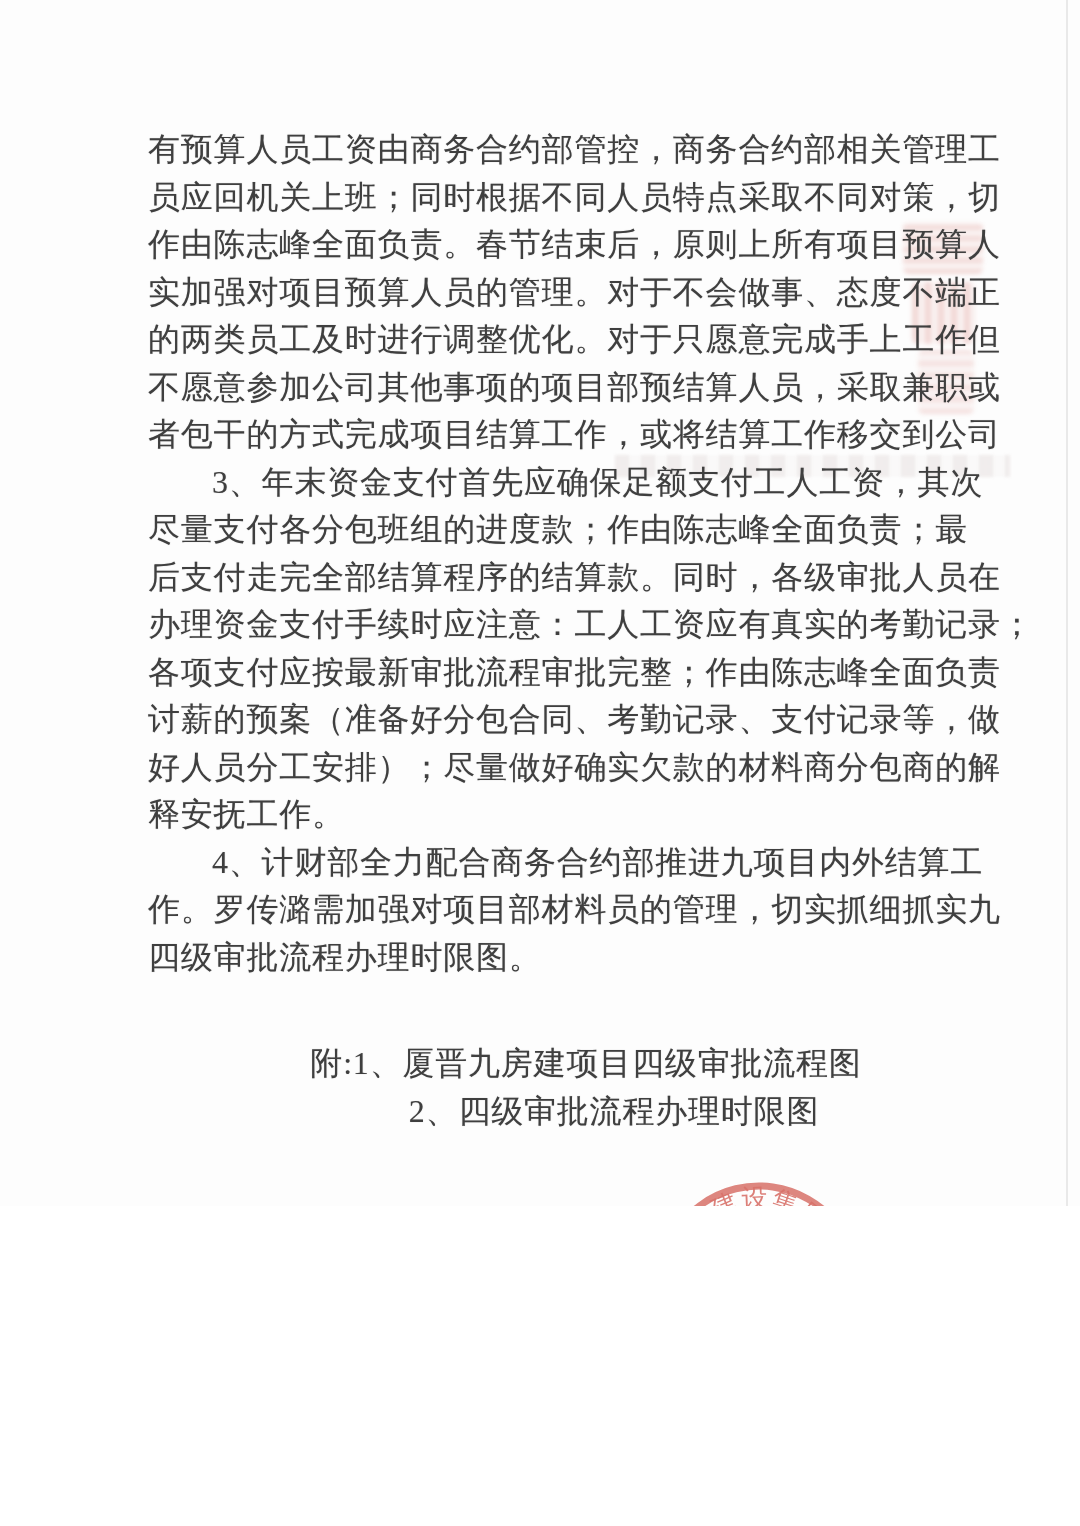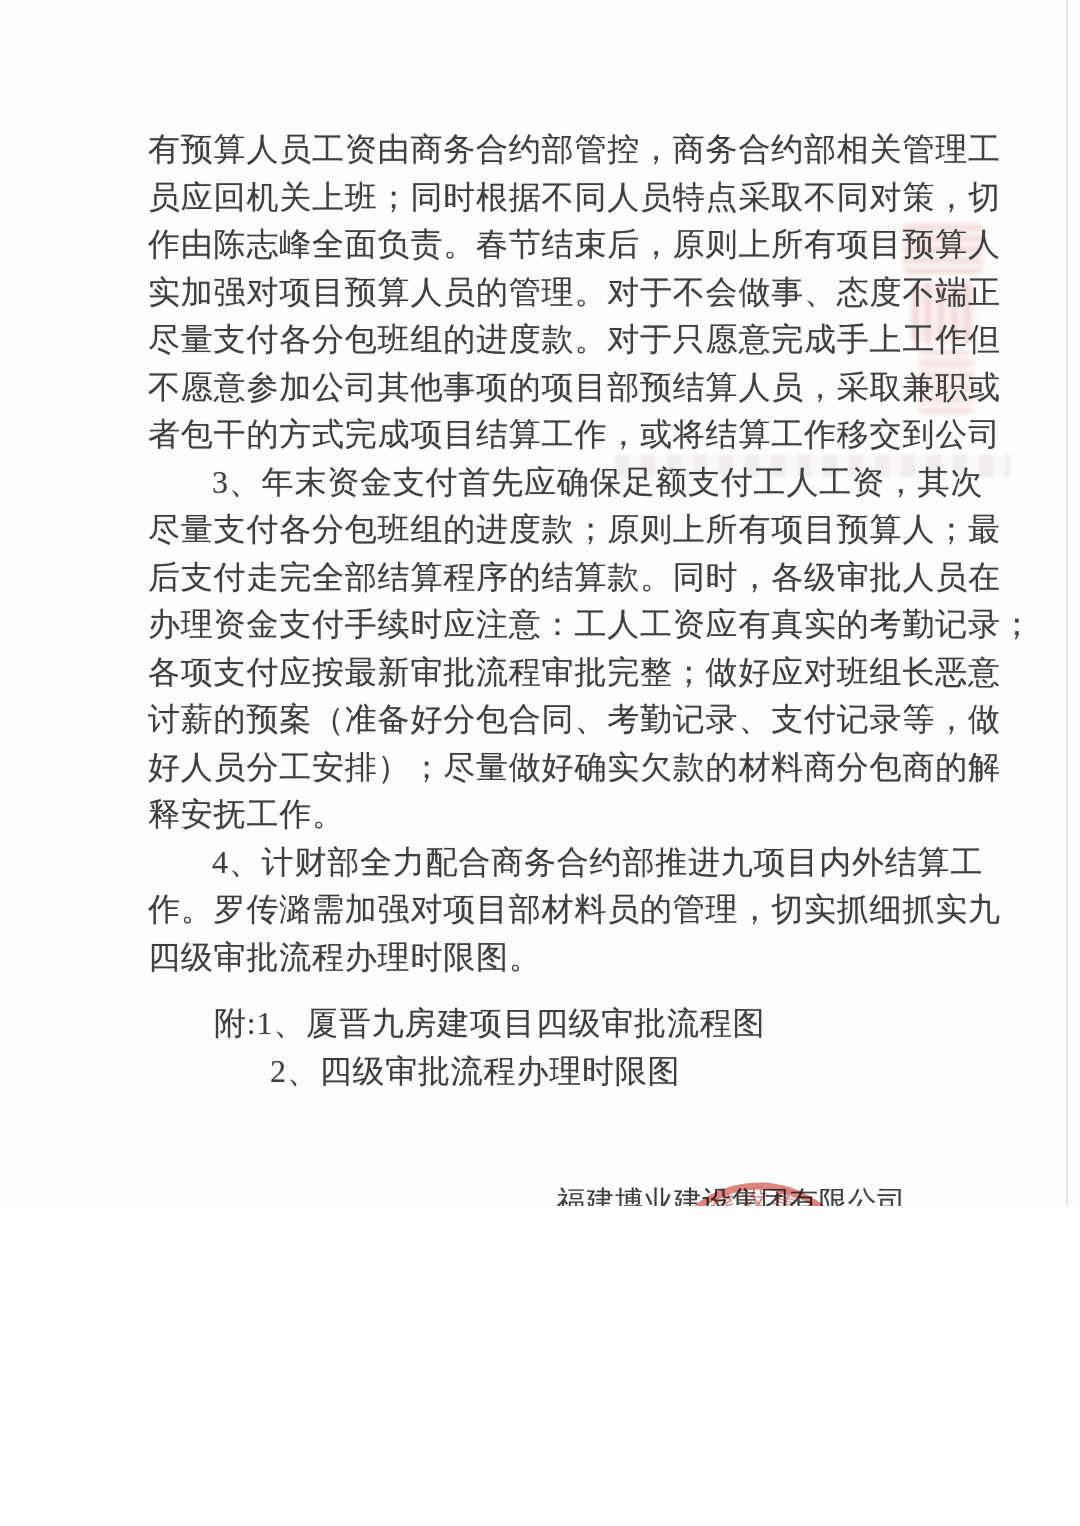--- a/index.html
+++ b/index.html
@@ -16,21 +16,21 @@
     position:absolute;top:0;right:12px;width:2px;height:100%;
     background:#e9e9e9;
   }
   .body-text{position:absolute;left:148px;top:126px;width:810px;}
   .line{
     font-size:32px;line-height:47.5px;letter-spacing:0.8px;
     white-space:nowrap;
     text-shadow:0 0 1px rgba(70,70,70,.35);
   }
   .ind2{text-indent:64px;}
-  .attach{margin-top:18px;}
+  .attach{margin-top:58px;text-align:center;}
   .attach .line{line-height:48px;}
   .att1{text-indent:66px;}
   .att2{text-indent:122px;}
   .sig{margin-top:82px;text-align:right;padding-right:52px;}
   .sig-company{font-size:28.5px;line-height:50px;letter-spacing:0.6px;white-space:nowrap;
     text-shadow:0 0 1px rgba(70,70,70,.35);}
   .sig-date{font-size:24px;line-height:52px;letter-spacing:0.6px;white-space:nowrap;
     text-shadow:0 0 1px rgba(70,70,70,.35);}
   .seal{
     position:absolute;left:650px;top:1176px;width:218px;height:218px;
@@ -72,28 +72,28 @@
   </div>
 
   <div class="smudge"></div>
   <div class="speck"></div>
 
   <main class="body-text">
     <div class="line">有预算人员工资由商务合约部管控，商务合约部相关管理工</div>
     <div class="line">员应回机关上班；同时根据不同人员特点采取不同对策，切</div>
     <div class="line">作由陈志峰全面负责。春节结束后，原则上所有项目预算人</div>
     <div class="line">实加强对项目预算人员的管理。对于不会做事、态度不端正</div>
-    <div class="line">尽量支付各分包班组的进度款。对于只愿意完成手上工作但</div>
+    <div class="line">的两类员工及时进行调整优化。对于只愿意完成手上工作但</div>
     <div class="line">不愿意参加公司其他事项的项目部预结算人员，采取兼职或</div>
     <div class="line">者包干的方式完成项目结算工作，或将结算工作移交到公司</div>
     <div class="line ind2">3、年末资金支付首先应确保足额支付工人工资，其次</div>
-    <div class="line">尽量支付各分包班组的进度款；原则上所有项目预算人；最</div>
+    <div class="line">尽量支付各分包班组的进度款；作由陈志峰全面负责；最</div>
     <div class="line">后支付走完全部结算程序的结算款。同时，各级审批人员在</div>
     <div class="line">办理资金支付手续时应注意：工人工资应有真实的考勤记录；</div>
-    <div class="line">各项支付应按最新审批流程审批完整；做好应对班组长恶意</div>
+    <div class="line">各项支付应按最新审批流程审批完整；作由陈志峰全面负责</div>
     <div class="line">讨薪的预案（准备好分包合同、考勤记录、支付记录等，做</div>
     <div class="line">好人员分工安排）；尽量做好确实欠款的材料商分包商的解</div>
     <div class="line">释安抚工作。</div>
     <div class="line ind2">4、计财部全力配合商务合约部推进九项目内外结算工</div>
     <div class="line">作。罗传潞需加强对项目部材料员的管理，切实抓细抓实九</div>
     <div class="line">四级审批流程办理时限图。</div>
 
     <div class="attach">
       <div class="line att1">附:1、厦晋九房建项目四级审批流程图</div>
       <div class="line att2">2、四级审批流程办理时限图</div>

